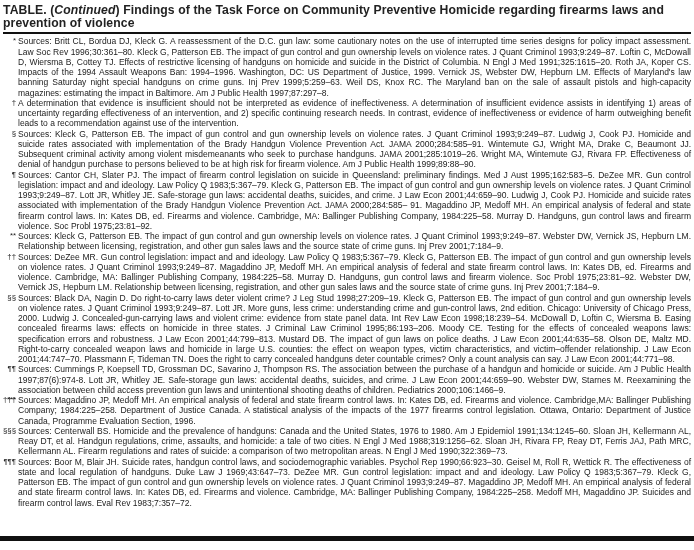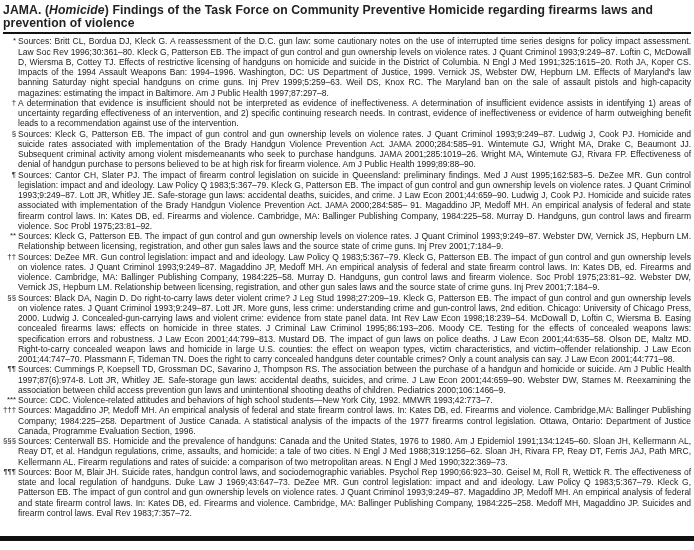--- a/index.html
+++ b/index.html
@@ -59,21 +59,21 @@
     width: 694px;
     height: 5px;
     background: #111;
   }
 </style>
 </head>
 <body>
 
 <div class="page">
 
-  <div class="table-title"><span>JAMA. (</span><span class="cont">Homicide</span><span>) Findings of the Task Force on Community Preventive Homicide regarding firearms laws and prevention of violence</span></div>
+  <div class="table-title"><span>TABLE. (</span><span class="cont">Continued</span><span>) Findings of the Task Force on Community Preventive Homicide regarding firearms laws and prevention of violence</span></div>
 
   <hr class="title-divider">
 
   <div class="footnotes">
 
     <div class="footnote">
       <span class="fn-marker">*</span>
       <span>Sources: Britt CL, Bordua DJ, Kleck G. A reassessment of the D.C. gun law: some cautionary notes on the use of interrupted time series designs for policy impact assessment. Law Soc Rev 1996;30:361–80. Kleck G, Patterson EB. The impact of gun control and gun ownership levels on violence rates. J Quant Criminol 1993;9:249–87. Loftin C, McDowall D, Wiersma B, Cottey TJ. Effects of restrictive licensing of handguns on homicide and suicide in the District of Columbia. N Engl J Med 1991;325:1615–20. Roth JA, Koper CS. Impacts of the 1994 Assault Weapons Ban: 1994–1996. Washington, DC: US Department of Justice, 1999. Vernick JS, Webster DW, Hepburn LM. Effects of Maryland's law banning Saturday night special handguns on crime guns. Inj Prev 1999;5:259–63. Weil DS, Knox RC. The Maryland ban on the sale of assault pistols and high-capacity magazines: estimating the impact in Baltimore. Am J Public Health 1997;87:297–8.</span>
     </div>
 
@@ -107,21 +107,20 @@
       <span>Sources: Black DA, Nagin D. Do right-to-carry laws deter violent crime? J Leg Stud 1998;27:209–19. Kleck G, Patterson EB. The impact of gun control and gun ownership levels on violence rates. J Quant Criminol 1993;9:249–87. Lott JR. More guns, less crime: understanding crime and gun-control laws, 2nd edition. Chicago: University of Chicago Press, 2000. Ludwig J. Concealed-gun-carrying laws and violent crime: evidence from state panel data. Int Rev Law Econ 1998;18:239–54. McDowall D, Loftin C, Wiersma B. Easing concealed firearms laws: effects on homicide in three states. J Criminal Law Criminol 1995;86:193–206. Moody CE. Testing for the effects of concealed weapons laws: specification errors and robustness. J Law Econ 2001;44:799–813. Mustard DB. The impact of gun laws on police deaths. J Law Econ 2001;44:635–58. Olson DE, Maltz MD. Right-to-carry concealed weapon laws and homicide in large U.S. counties: the effect on weapon types, victim characteristics, and victim–offender relationship. J Law Econ 2001;44:747–70. Plassmann F, Tideman TN. Does the right to carry concealed handguns deter countable crimes? Only a count analysis can say. J Law Econ 2001;44:771–98.</span>
     </div>
 
     <div class="footnote">
       <span class="fn-marker">¶¶</span>
       <span>Sources: Cummings P, Koepsell TD, Grossman DC, Savarino J, Thompson RS. The association between the purchase of a handgun and homicide or suicide. Am J Public Health 1997;87(6):974-8. Lott JR, Whitley JE. Safe-storage gun laws: accidental deaths, suicides, and crime. J Law Econ 2001;44:659–90. Webster DW, Starnes M. Reexamining the association between child access prevention gun laws and unintentional shooting deaths of children. Pediatrics 2000;106:1466–9.</span>
     </div>
 
     <div class="footnote">
       <span class="fn-marker">***</span>
-      <span>Source: CDC. Violence-related attitudes and behaviors of high school students—New York City, 1992. MMWR 1993;42:773–7.</span>
     </div>
 
     <div class="footnote">
       <span class="fn-marker">†††</span>
       <span>Sources: Magaddino JP, Medoff MH. An empirical analysis of federal and state firearm control laws. In: Kates DB, ed. Firearms and violence. Cambridge,MA: Ballinger Publishing Company; 1984:225–258. Department of Justice Canada. A statistical analysis of the impacts of the 1977 firearms control legislation. Ottawa, Ontario: Department of Justice Canada, Programme Evaluation Section, 1996.</span>
     </div>
 
     <div class="footnote">
       <span class="fn-marker">§§§</span>
       <span>Sources: Centerwall BS. Homicide and the prevalence of handguns: Canada and the United States, 1976 to 1980. Am J Epidemiol 1991;134:1245–60. Sloan JH, Kellermann AL, Reay DT, et al. Handgun regulations, crime, assaults, and homicide: a tale of two cities. N Engl J Med 1988;319:1256–62. Sloan JH, Rivara FP, Reay DT, Ferris JAJ, Path MRC, Kellermann AL. Firearm regulations and rates of suicide: a comparison of two metropolitan areas. N Engl J Med 1990;322:369–73.</span>

